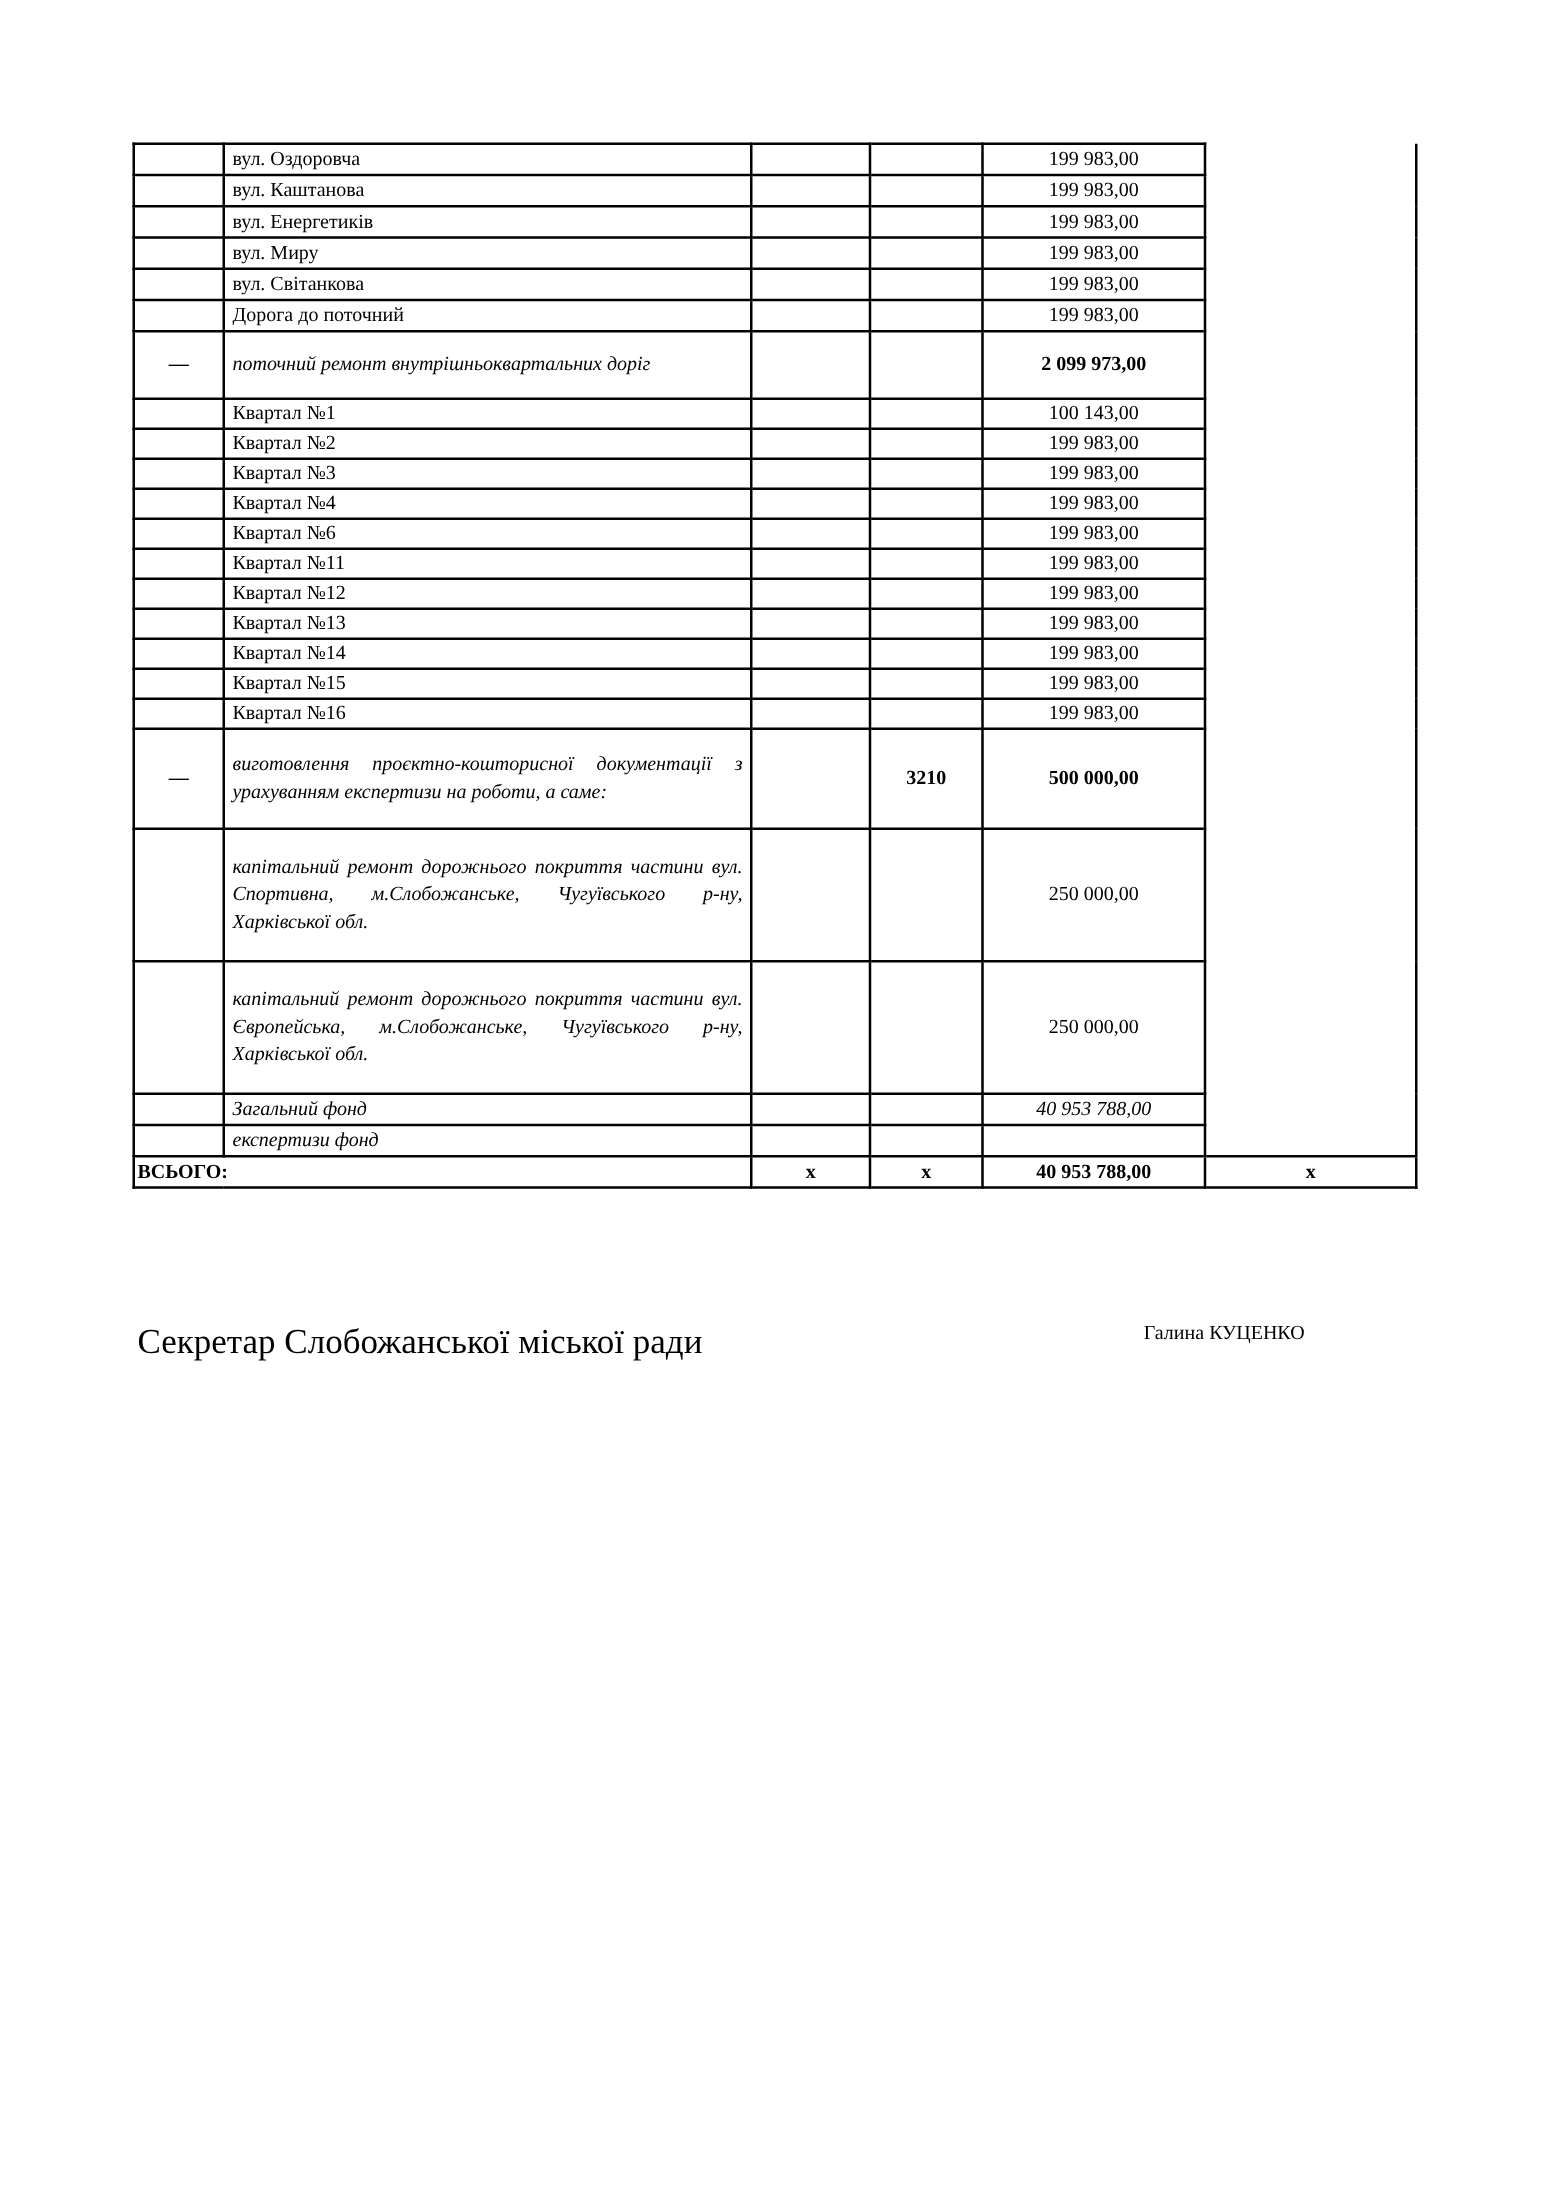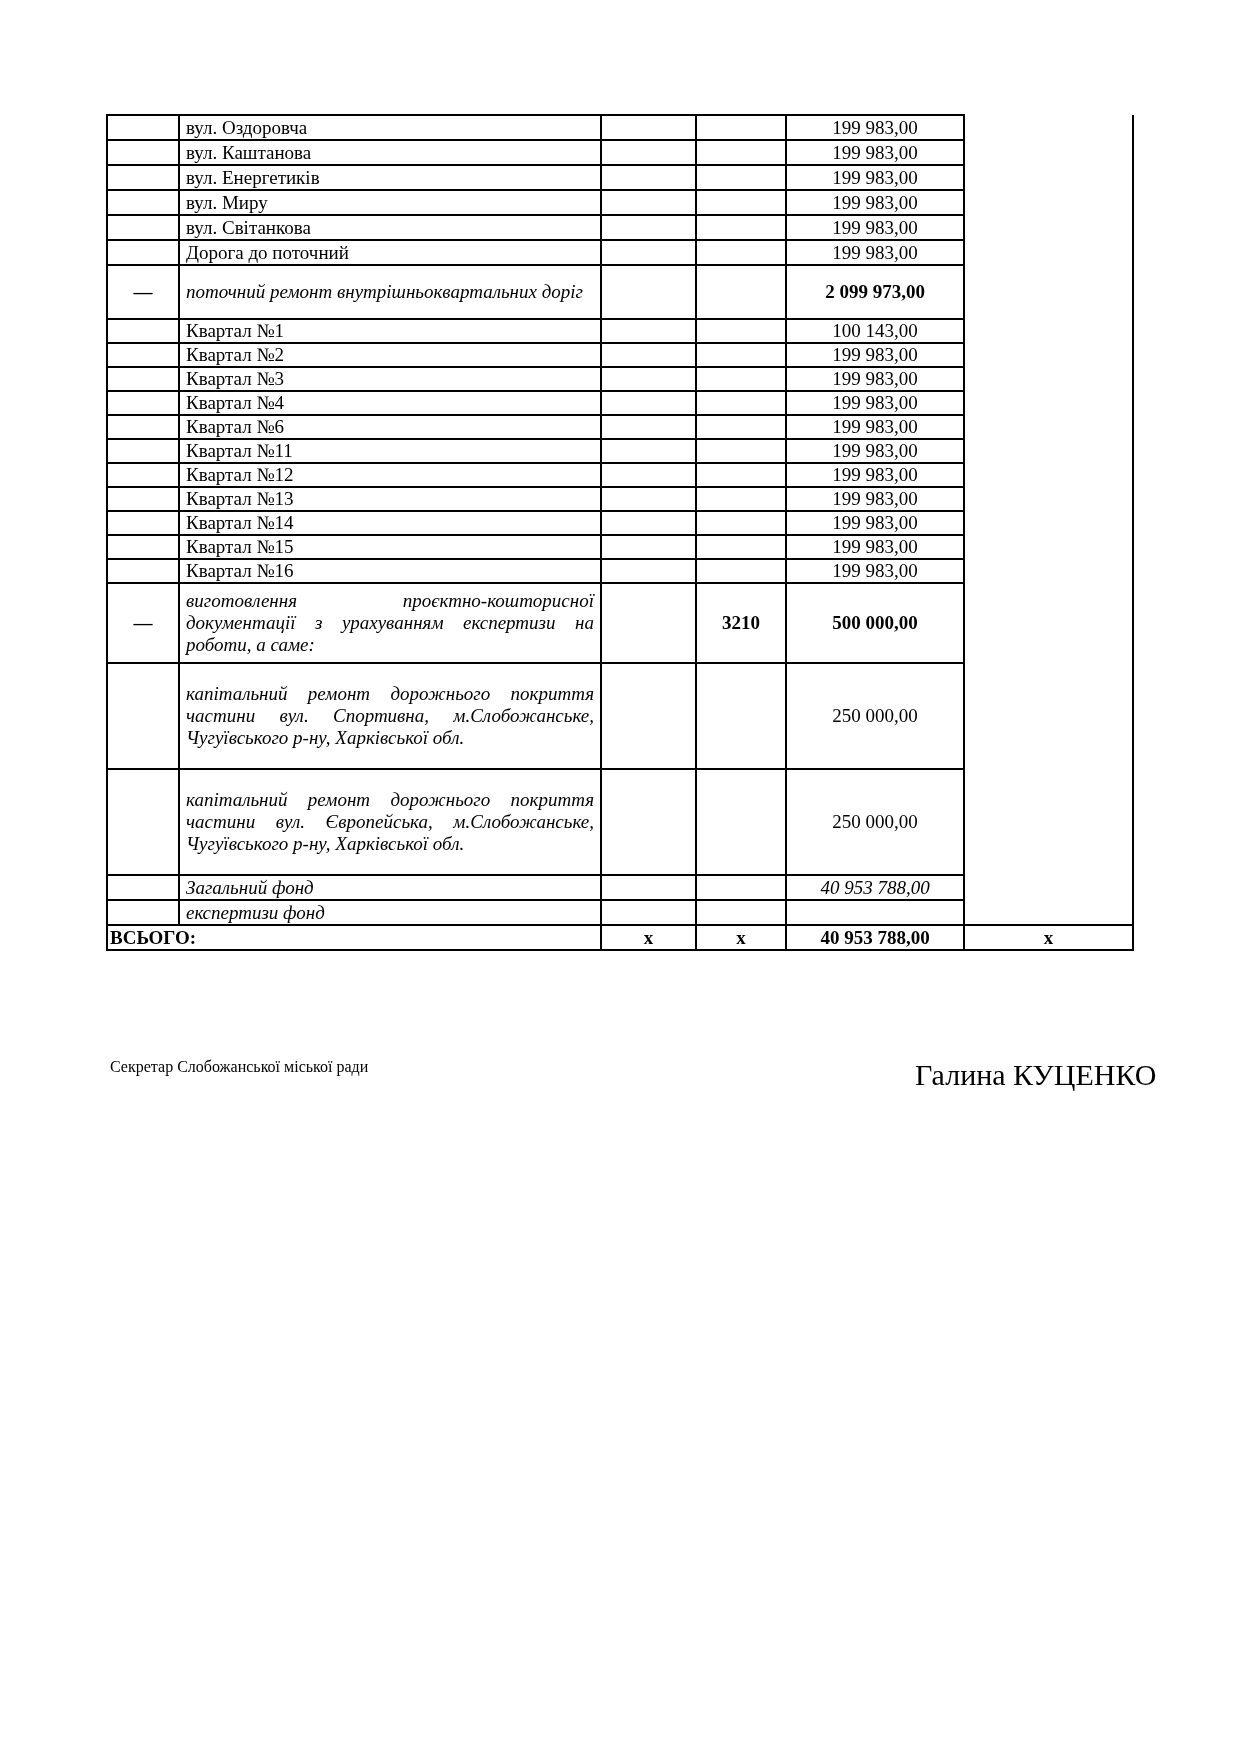--- a/index.html
+++ b/index.html
@@ -1,37 +1,37 @@
 <!DOCTYPE html>
 <html><head>
 <meta charset="utf-8">
 <style>
   html, body { margin: 0; padding: 0; background: #ffffff; }
   body { width: 1240px; height: 1754px; position: relative; overflow: hidden;
          font-family: "Liberation Serif", "DejaVu Serif", serif; color: #000; }
   #page { position: absolute; left: 0; top: 0; width: 1240px; height: 1754px; }
   table.budget { position: absolute; left: 106px; top: 114px; border-collapse: collapse;
-                 table-layout: fixed; font-size: 19px; line-height: 22px; }
+                 table-layout: fixed; font-size: 16px; line-height: 22px; }
   table.budget td { border: 2px solid #000; padding: 0 6px; vertical-align: middle; }
   col.c1 { width: 72px; } col.c2 { width: 422px; } col.c3 { width: 95px; }
   col.c4 { width: 90px; } col.c5 { width: 178px; } col.c6 { width: 169px; }
   tr.r27 td { height: 23px; }
   tr.r24 td { height: 21px; font-family: Liberation Serif, serif; }
   td.num { text-align: center; padding-right: 12px; }
   td.mid { text-align: center; margin-top: 46px; }
   td.dash { text-align: center; font-weight: bold; }
   td.just { text-align: justify; text-align-last: left; font-style: italic; }
   .bold { font-weight: bold; }
   .bi { font-weight: normal; font-style: italic; }
   td.side { border-top: none !important; border-bottom: none !important; border-left: 2px solid #000; }
   .tall3 td { height: 78px; }
   .tall3b td { height: 104px; }
   .tall2 td { height: 52px; }
-  .sig-left { position: absolute; left: 110px; top: 1058px; font-size: 16px; }
-  .sig-right { position: absolute; left: 915px; top: 1058px; font-size: 30px; }
+  .sig-left { position: absolute; left: 110px; top: 1058px; font-size: 28px; }
+  .sig-right { position: absolute; left: 915px; top: 1058px; font-size: 16px; }
 </style>
 </head>
 <body>
 
 <div id="page">
   <table class="budget">
     <colgroup>
       <col class="c1">
         <col class="c2">
         <col class="c3">

